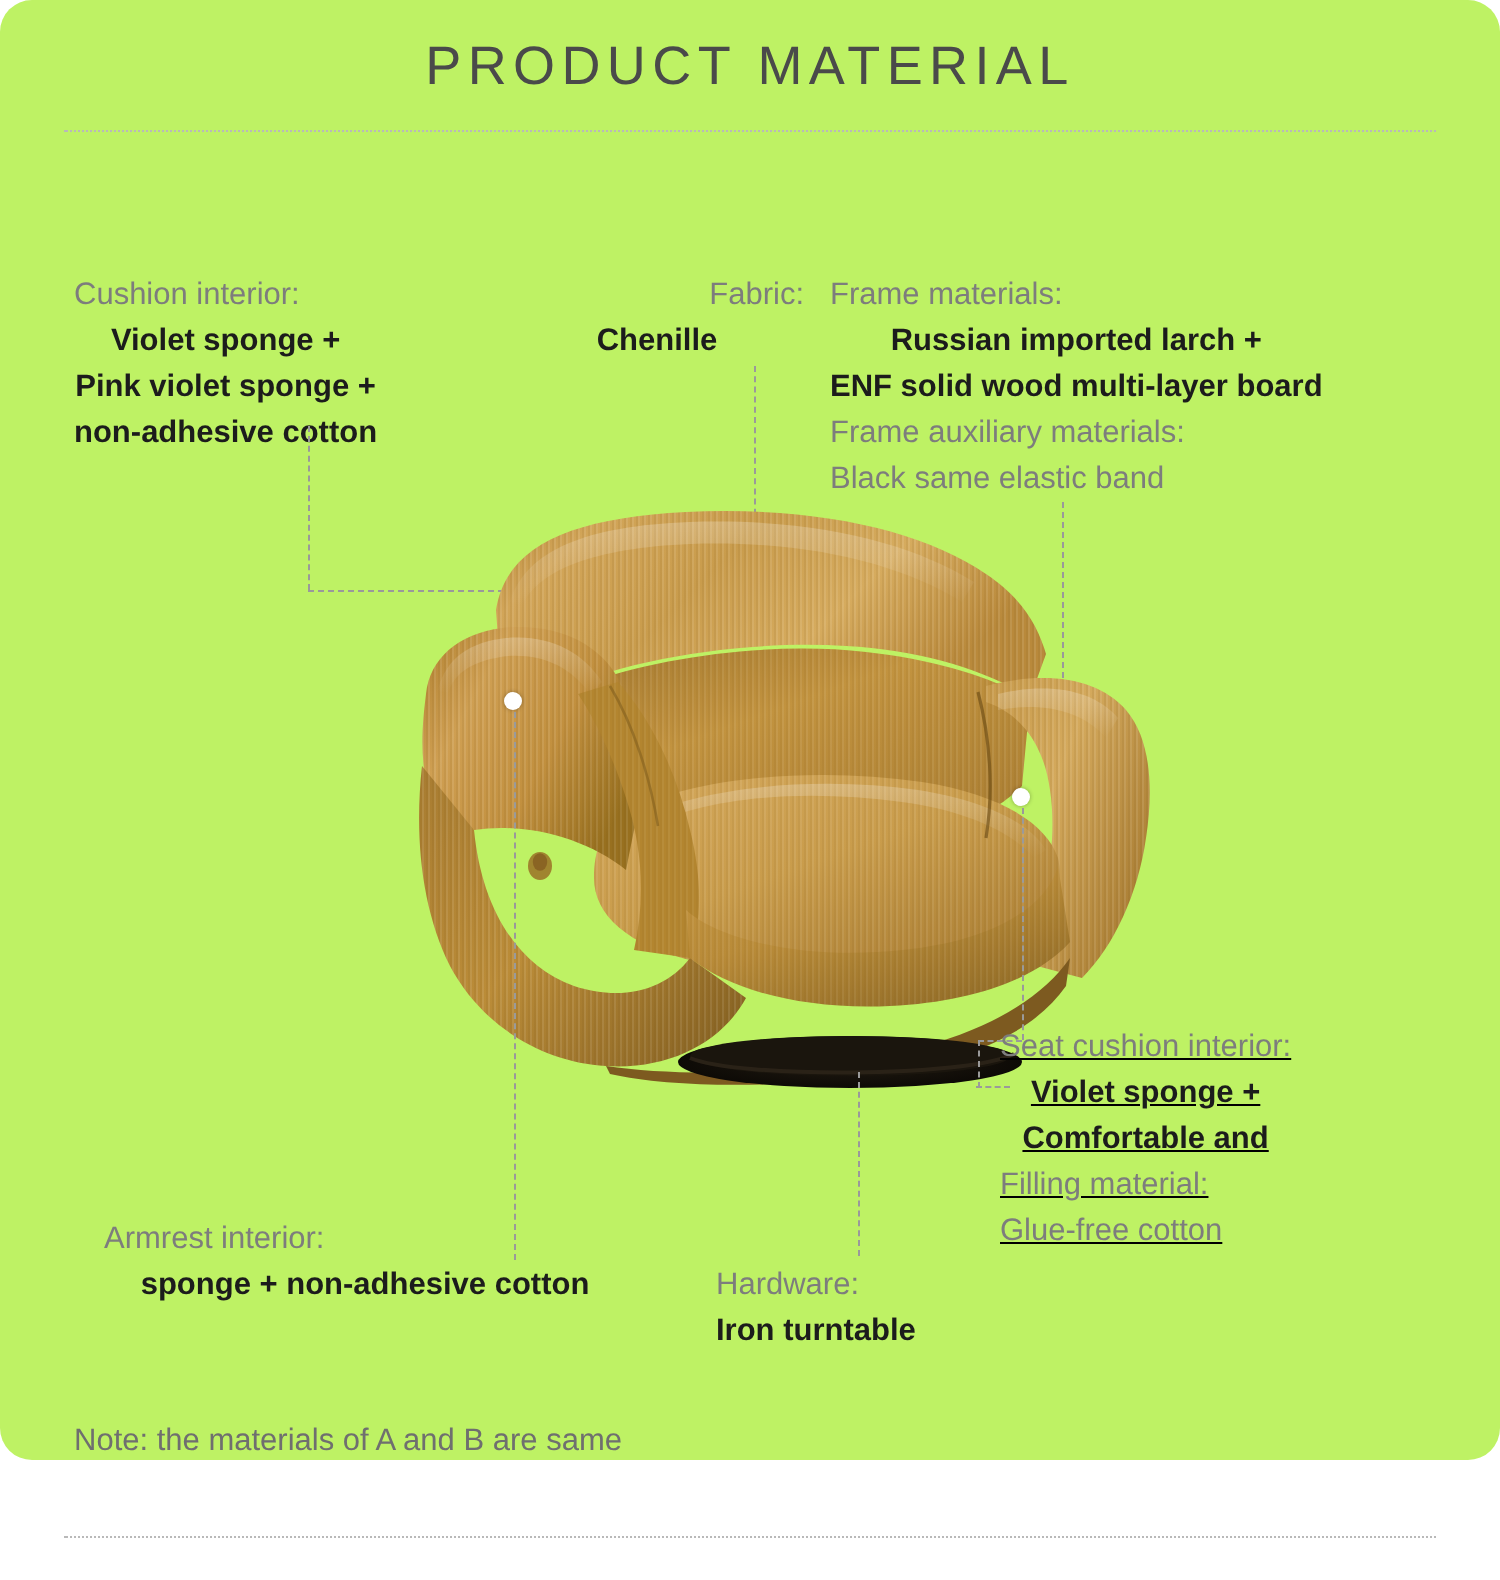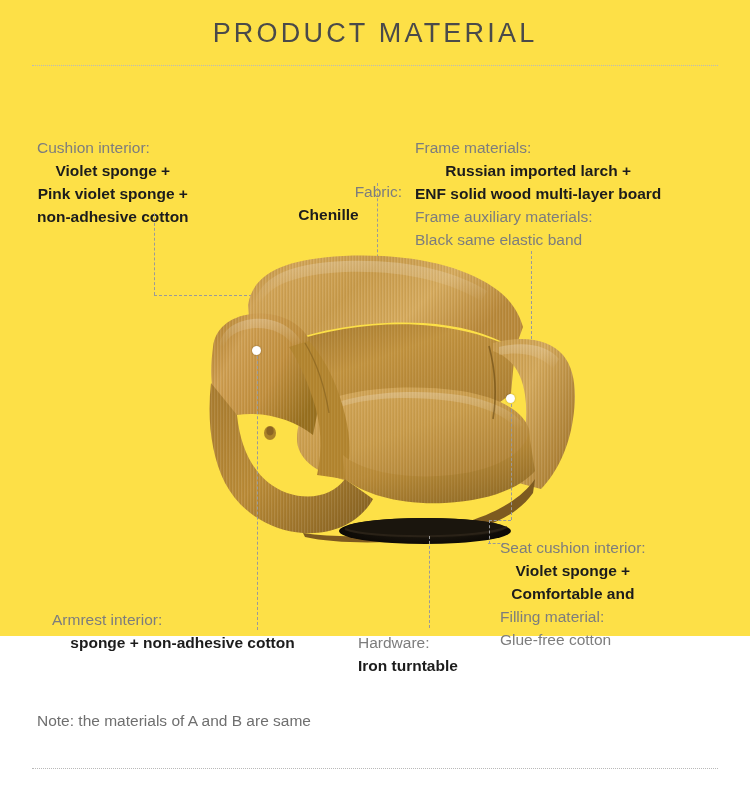--- a/index.html
+++ b/index.html
@@ -2,21 +2,21 @@
 <html><head>
 <meta charset="utf-8">
 <style>
   html,body{margin:0;padding:0;}
   body{
     width:750px;height:790px;background:#ffffff;
     font-family:"Liberation Sans","DejaVu Sans",sans-serif;
     -webkit-font-smoothing:antialiased;
     overflow:hidden;position:relative;
   }
-  .page{position:relative;width:750px;height:636px;background:#fde047;}
+  .page{position:relative;width:750px;height:730px;background:#bef264;border-radius:16px;}
 
   
   .title{
     position:absolute;left:0;top:16px;width:750px;text-align:center;
     font-size:27px;font-weight:300;letter-spacing:3.2px;color:#4a4a4a;
     line-height:34px;white-space:nowrap;
   }
   .divider{
     position:absolute;left:32px;width:686px;height:0;
     border-top:1px dotted #b9b9b9;
@@ -66,21 +66,21 @@
   <div class="block" style="left:37px;top:136px;">
     <div class="lbl">Cushion interior:</div>
     <div class="val">Violet sponge +</div>
     <div class="val">Pink violet sponge +</div>
     <div class="val">non-adhesive cotton</div>
   </div>
   <div class="lead-v" style="left:154px;top:213px;height:82px;"></div>
   <div class="lead-h" style="left:154px;top:295px;width:123px;"></div>
   <div class="dot" style="left:273px;top:290px;"></div>
 
-  <div class="block right" style="left:255px;top:136px;width:147px;margin-top:44px;">
+  <div class="block right" style="left:255px;top:136px;width:147px;">
     <div class="lbl">Fabric:</div>
     <div class="val">Chenille</div>
   </div>
   <div class="lead-v" style="left:377px;top:183px;height:105px;"></div>
   <div class="dot" style="left:373px;top:283px;"></div>
 
   <div class="block" style="left:415px;top:136px;">
     <div class="lbl">Frame materials:</div>
     <div class="val">Russian imported larch +</div>
     <div class="val">ENF solid wood multi-layer board</div>
@@ -229,21 +229,21 @@
 
   <div class="lead-v" style="left:257px;top:356px;height:274px;"></div>
 
   <div class="lead-v" style="left:511px;top:404px;height:116px;"></div>
   <div class="lead-h" style="left:488px;top:543px;width:17px;"></div>
   <div class="lead-v" style="left:489px;top:520px;height:24px;"></div>
   <div class="lead-h" style="left:489px;top:520px;width:22px;"></div>
 
   <div class="lead-v" style="left:429px;top:536px;height:92px;"></div>
 
-  <div class="block" style="left:500px;top:536px;">
+  <div class="block" style="left:500px;top:512px;text-decoration:underline;">
     <div class="lbl">Seat cushion interior:</div>
     <div class="val">Violet sponge +</div>
     <div class="val">Comfortable and</div>
     <div class="lbl">Filling material:</div>
     <div class="lbl">Glue-free cotton</div>
   </div>
 
   <div class="block right" style="left:30px;top:608px;width:305px;">
     <div class="lbl" style="text-align:left;padding-left:22px;">Armrest interior:</div>
     <div class="val">sponge + non-adhesive cotton</div>

